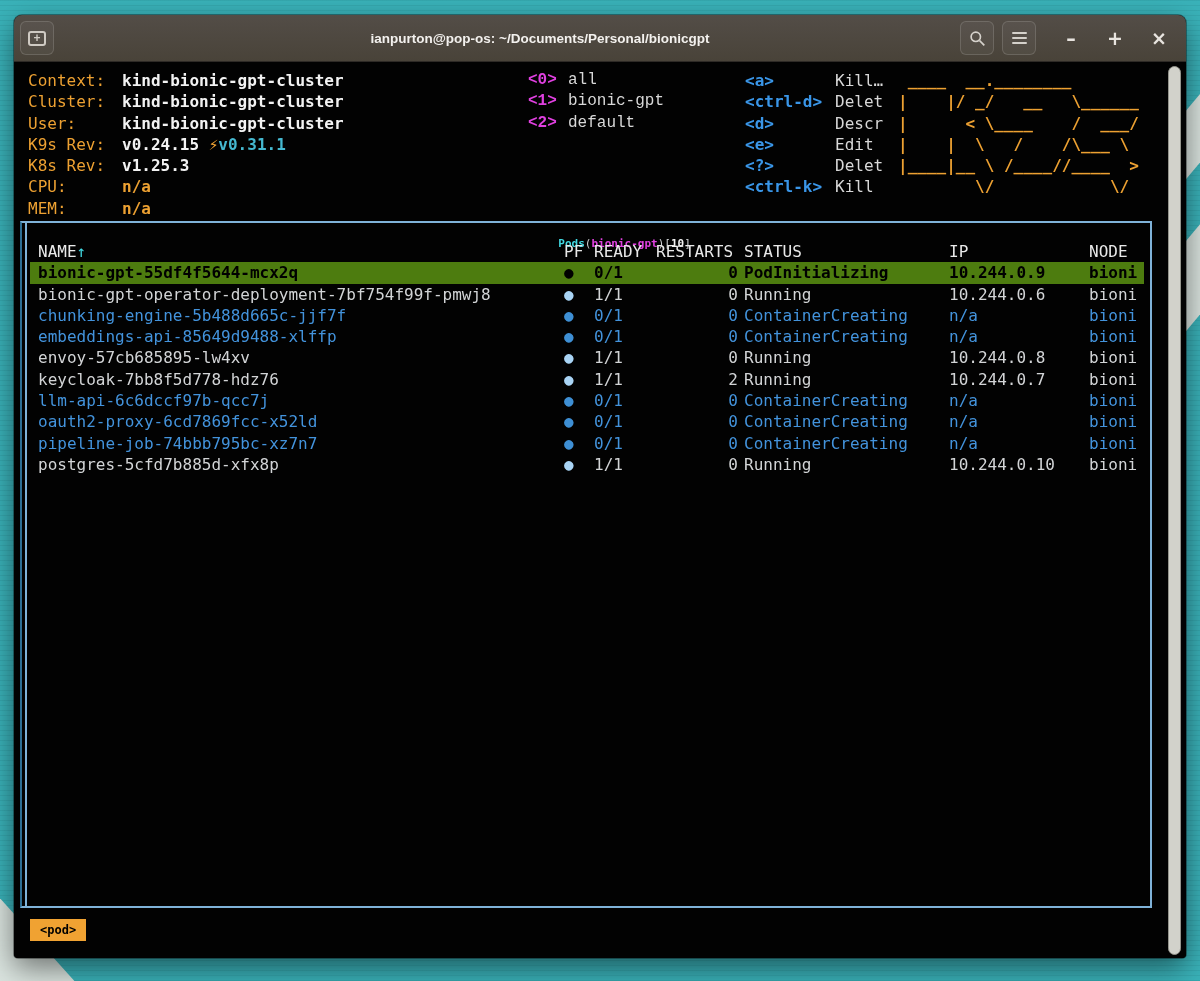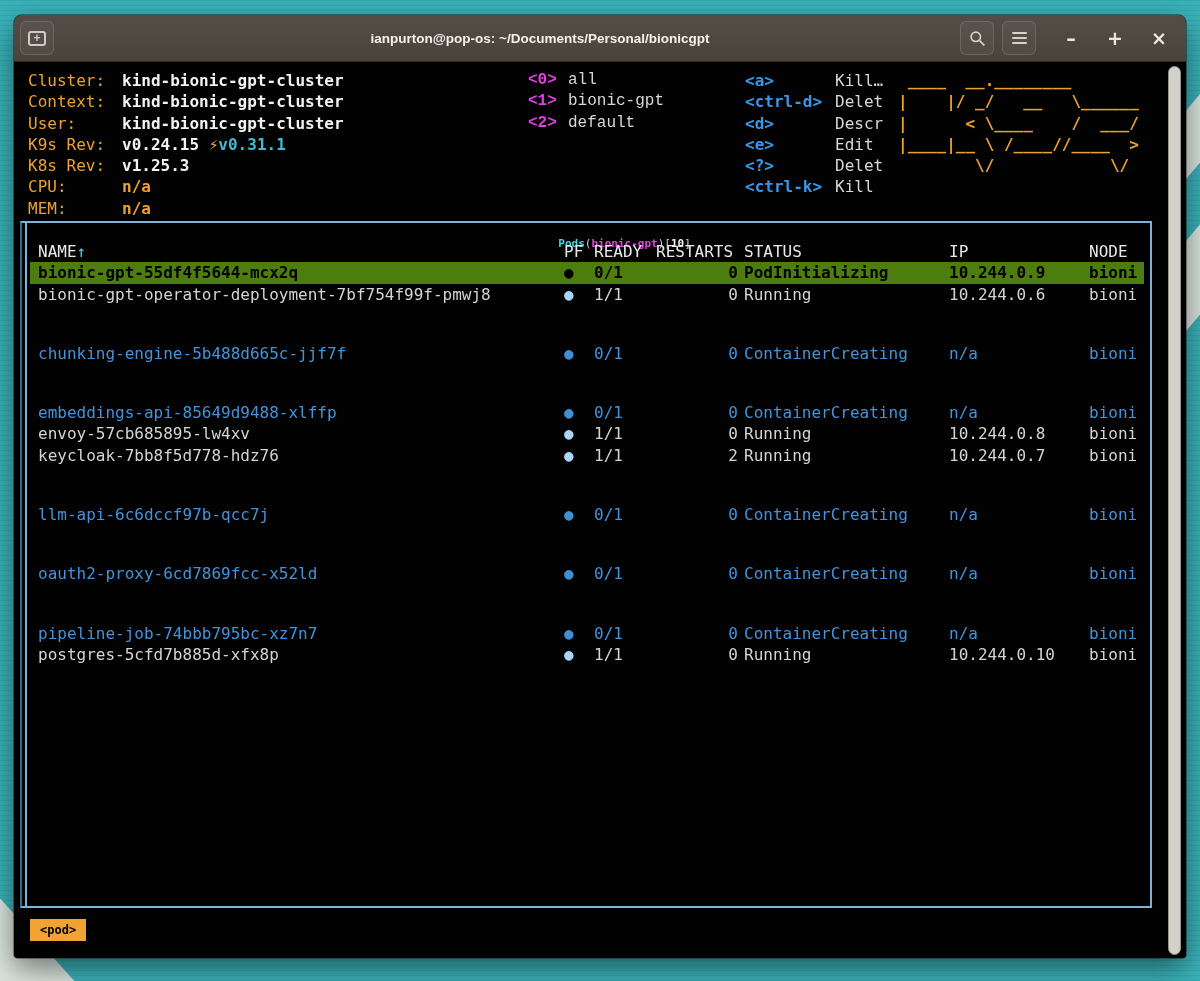--- a/index.html
+++ b/index.html
@@ -119,21 +119,21 @@
     grid-template-columns:526px 30px 62px 88px 205px 140px 1fr;
     height:21.3px; line-height:21.3px; padding-left:8px; white-space:pre;
     cursor:default;
   }
   .row .c-restarts { text-align:right; padding-right:6px; }
   .header-row { color:#e9e9e9; }
   .sort-arrow { color:#41d9e2; }
   .state-selected { background:#4d7c0f; color:#000; font-weight:bold; }
   .state-normal { color:#d2d4d6; }
   .state-normal .c-pf { color:#a9d4f5; }
-  .state-pending { color:#4393dc;margin-top:38px; }
+  .state-pending { color:#4393dc; }
   .state-pending .c-pf { color:#3e8fd4; }
   .state-selected .c-pf { color:#000; }
 
   
   .mode-badge {
     position:absolute; left:16px; top:857px;
     background:#f0a232; color:#000; font-weight:bold;
     font-size:12px; line-height:22px; padding:0 10px;
   }
 
@@ -182,24 +182,24 @@
       <div class="glyph-btn">+</div>
       <div style="width:14px"></div>
       <div class="glyph-btn">×</div>
     </div>
   </div>
 
   <div class="terminal">
 
     <div class="abs info-block">
 
+        <div class="info-row"><span class="info-label">Context:</span><span class="info-value state-white">kind-bionic-gpt-cluster</span><span class="orange bold"></span><span class="upgrade-ver"></span></div>
+
         <div class="info-row"><span class="info-label">Cluster:</span><span class="info-value state-white">kind-bionic-gpt-cluster</span><span class="orange bold"></span><span class="upgrade-ver"></span></div>
 
-        <div class="info-row"><span class="info-label">Context:</span><span class="info-value state-white">kind-bionic-gpt-cluster</span><span class="orange bold"></span><span class="upgrade-ver"></span></div>
-
         <div class="info-row"><span class="info-label">User:</span><span class="info-value state-white">kind-bionic-gpt-cluster</span><span class="orange bold"></span><span class="upgrade-ver"></span></div>
 
         <div class="info-row"><span class="info-label">K9s Rev:</span><span class="info-value state-white">v0.24.15 </span><span class="orange bold">⚡</span><span class="upgrade-ver">v0.31.1</span></div>
 
         <div class="info-row"><span class="info-label">K8s Rev:</span><span class="info-value state-white">v1.25.3</span><span class="orange bold"></span><span class="upgrade-ver"></span></div>
 
         <div class="info-row"><span class="info-label">CPU:</span><span class="info-value state-orange">n/a</span><span class="orange bold"></span><span class="upgrade-ver"></span></div>
 
         <div class="info-row"><span class="info-label">MEM:</span><span class="info-value state-orange">n/a</span><span class="orange bold"></span><span class="upgrade-ver"></span></div>
 
@@ -224,21 +224,21 @@
         <div class="sc-row"><span class="sc-key">&lt;d&gt;</span><span class="sc-label">Descr</span></div>
 
         <div class="sc-row"><span class="sc-key">&lt;e&gt;</span><span class="sc-label">Edit </span></div>
 
         <div class="sc-row"><span class="sc-key">&lt;?&gt;</span><span class="sc-label">Delet </span></div>
 
         <div class="sc-row"><span class="sc-key">&lt;ctrl-k&gt;</span><span class="sc-label">Kill</span></div>
 
     </div>
 
-    <div class="abs logo"><div> ____  __.________</div><div>|    |/ _/   __   \______</div><div>|      &lt; \____    /  ___/</div><div>|____|__ \ /____//____  &gt;</div><div>        \/            \/</div></div>
+    <div class="abs logo"><div> ____  __.________</div><div>|    |/ _/   __   \______</div><div>|      &lt; \____    /  ___/</div><div>|    |  \   /    /\___ \</div><div>|____|__ \ /____//____  &gt;</div><div>        \/            \/</div></div>
 
     <div class="panel">
       <div class="panel-title-wrap">
         <span class="panel-title"><span class="pt-res">Pods</span><span class="pt-punc">(</span><span class="pt-ns">bionic-gpt</span><span class="pt-punc">)</span><span class="pt-punc">[</span><span class="pt-count">10</span><span class="pt-punc">]</span></span>
       </div>
 
       <div class="table">
         <div class="row header-row">
           <span><span>NAME</span><span class="sort-arrow">↑</span></span>
           <span>PF</span>

